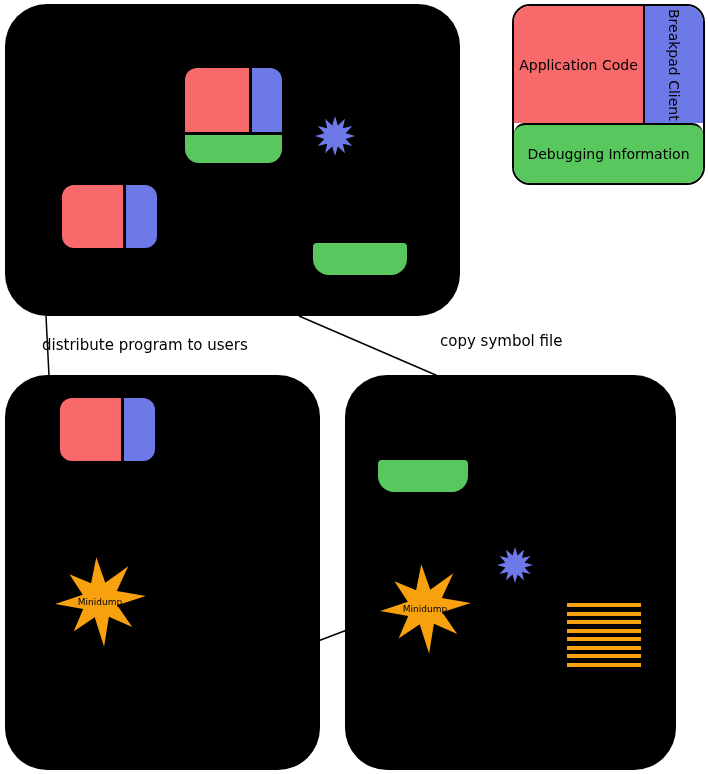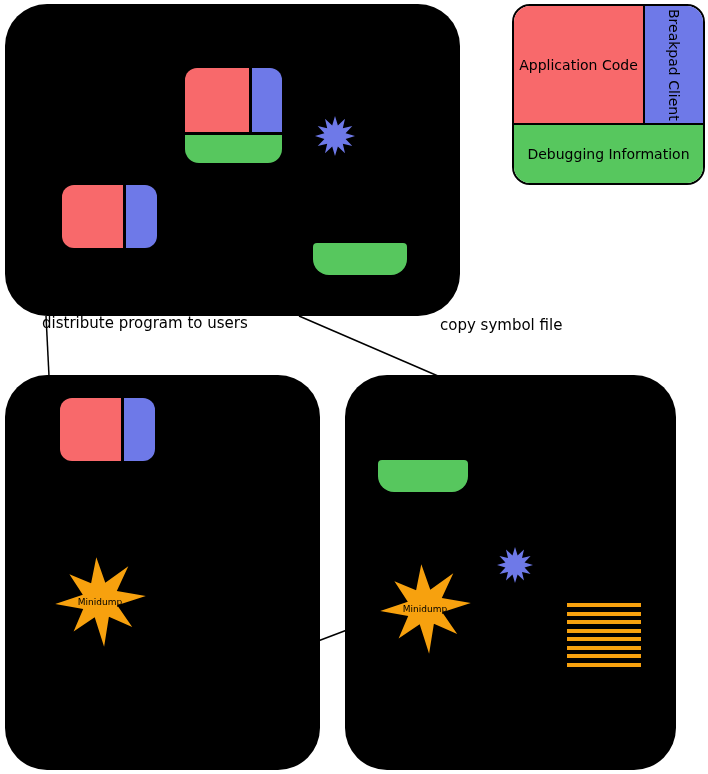--- a/index.html
+++ b/index.html
@@ -56,25 +56,25 @@
 
   
   .legend{position:absolute;left:512px;top:4px;width:193px;height:181px;border:2px solid #000;
     border-radius:18px;overflow:hidden;display:flex;flex-direction:column;box-sizing:border-box;z-index:1;}
   .legend-top{flex:1;display:flex;}
   .legend-red{flex:1;background:var(--application-code);display:flex;align-items:center;justify-content:center;
     font-size:14px;color:#000000;text-align:center;}
   .legend-blue{width:58px;background:var(--breakpad-client);border-left:2px solid #000;display:flex;
     align-items:center;justify-content:center;font-size:14px;color:#000;writing-mode:vertical-rl;}
   .legend-green{height:58px;background:var(--debugging-info);border-top:2px solid #000;display:flex;
-    align-items:center;justify-content:center;font-size:14px;color:#000;}
+    align-items:center;justify-content:center;font-size:14px;color:#000;border-radius:11px;}
 
   .flow-label{position:absolute;font-size:15px;color:#000;z-index:2;white-space:nowrap;}
-  .label-distribute{left:42px;top:314px;text-align:center;}
-  .label-copy{left:440px;top:316px;}
+  .label-distribute{left:42px;top:336px;text-align:center;}
+  .label-copy{left:440px;top:332px;}
 </style>
 </head>
 <body>
 
 <div class="canvas">
 
   <svg class="connectors" viewBox="0 0 708 774">
     <line x1="46" y1="316" x2="49" y2="376" stroke="#000" stroke-width="1.5"></line>
     <line x1="299" y1="316" x2="438" y2="376" stroke="#000" stroke-width="1.5"></line>
     <line x1="318" y1="641" x2="347" y2="630" stroke="#000" stroke-width="1.5"></line>

